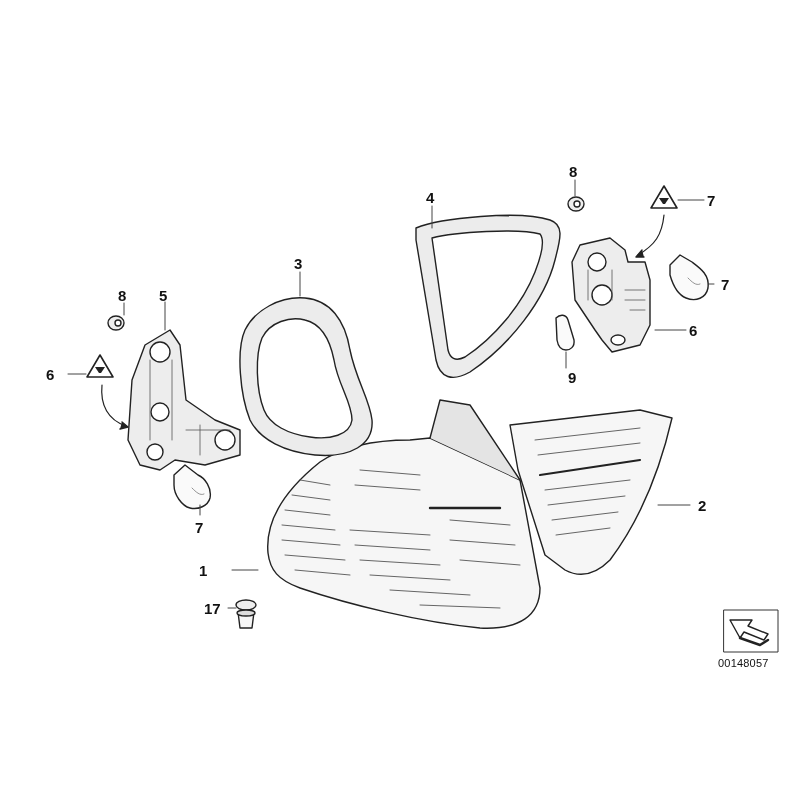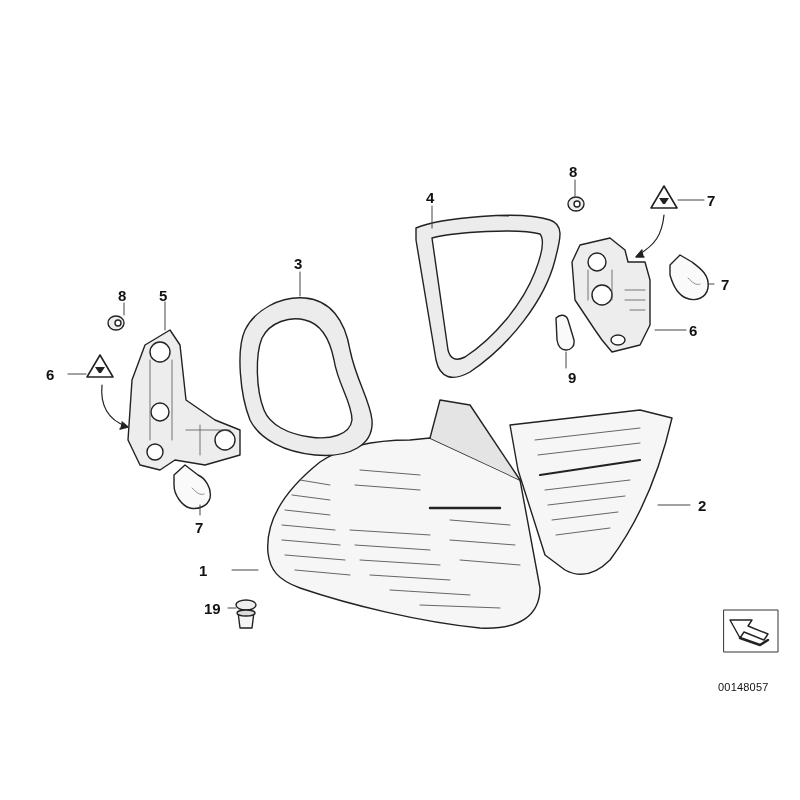--- a/index.html
+++ b/index.html
@@ -2,21 +2,21 @@
 <html><head>
 <meta charset="utf-8">
 <style>
   html, body { margin: 0; padding: 0; background: #ffffff; }
   body { width: 800px; height: 800px; position: relative; overflow: hidden;
          font-family: "Liberation Sans", sans-serif; }
   #diagram { position: absolute; left: 0; top: 0; width: 800px; height: 800px; }
   .callout { position: absolute; font-weight: bold; font-size: 15px; color: #111;
              font-family: "Liberation Sans", sans-serif; line-height: 1; }
   .diagram-id { position: absolute; left: 718px; top: 657px; font-size: 11px;
-                font-family: "Liberation Sans", sans-serif; color: #111; letter-spacing: 0.2px; margin-top: 24px; }
+                font-family: "Liberation Sans", sans-serif; color: #111; letter-spacing: 0.2px; }
 </style>
 </head>
 <body>
 
 <svg id="diagram" viewBox="0 0 800 800" xmlns="http://www.w3.org/2000/svg">
   <g fill="none" stroke="#222" stroke-width="1.4" stroke-linejoin="round" stroke-linecap="round">
 
     <g>
       <path d="M268,553 C265,520 285,490 320,462 C345,445 380,440 410,440 L430,438 L520,480 L540,588 C540,615 520,630 480,628 C420,622 350,605 300,588 C278,580 270,570 268,553 Z" fill="#f6f6f6"></path>
       <path d="M430,438 L440,400 L470,405 L520,480" fill="#e4e4e4"></path>
@@ -157,17 +157,17 @@
 <span class="callout" style="left:698px;top:498px">2</span>
 <span class="callout" style="left:294px;top:256px">3</span>
 <span class="callout" style="left:426px;top:190px">4</span>
 <span class="callout" style="left:159px;top:288px">5</span>
 <span class="callout" style="left:689px;top:323px">6</span>
 <span class="callout" style="left:195px;top:520px">7</span>
 <span class="callout" style="left:721px;top:277px">7</span>
 <span class="callout" style="left:118px;top:288px">8</span>
 <span class="callout" style="left:569px;top:164px">8</span>
 <span class="callout" style="left:568px;top:370px">9</span>
-<span class="callout" style="left:204px;top:601px">19</span>
+<span class="callout" style="left:204px;top:601px">17</span>
 <span class="callout" style="left:46px;top:367px">6</span>
 <span class="callout" style="left:707px;top:193px">7</span>
 
 <span class="diagram-id">00148057</span>
 
 </body></html>

